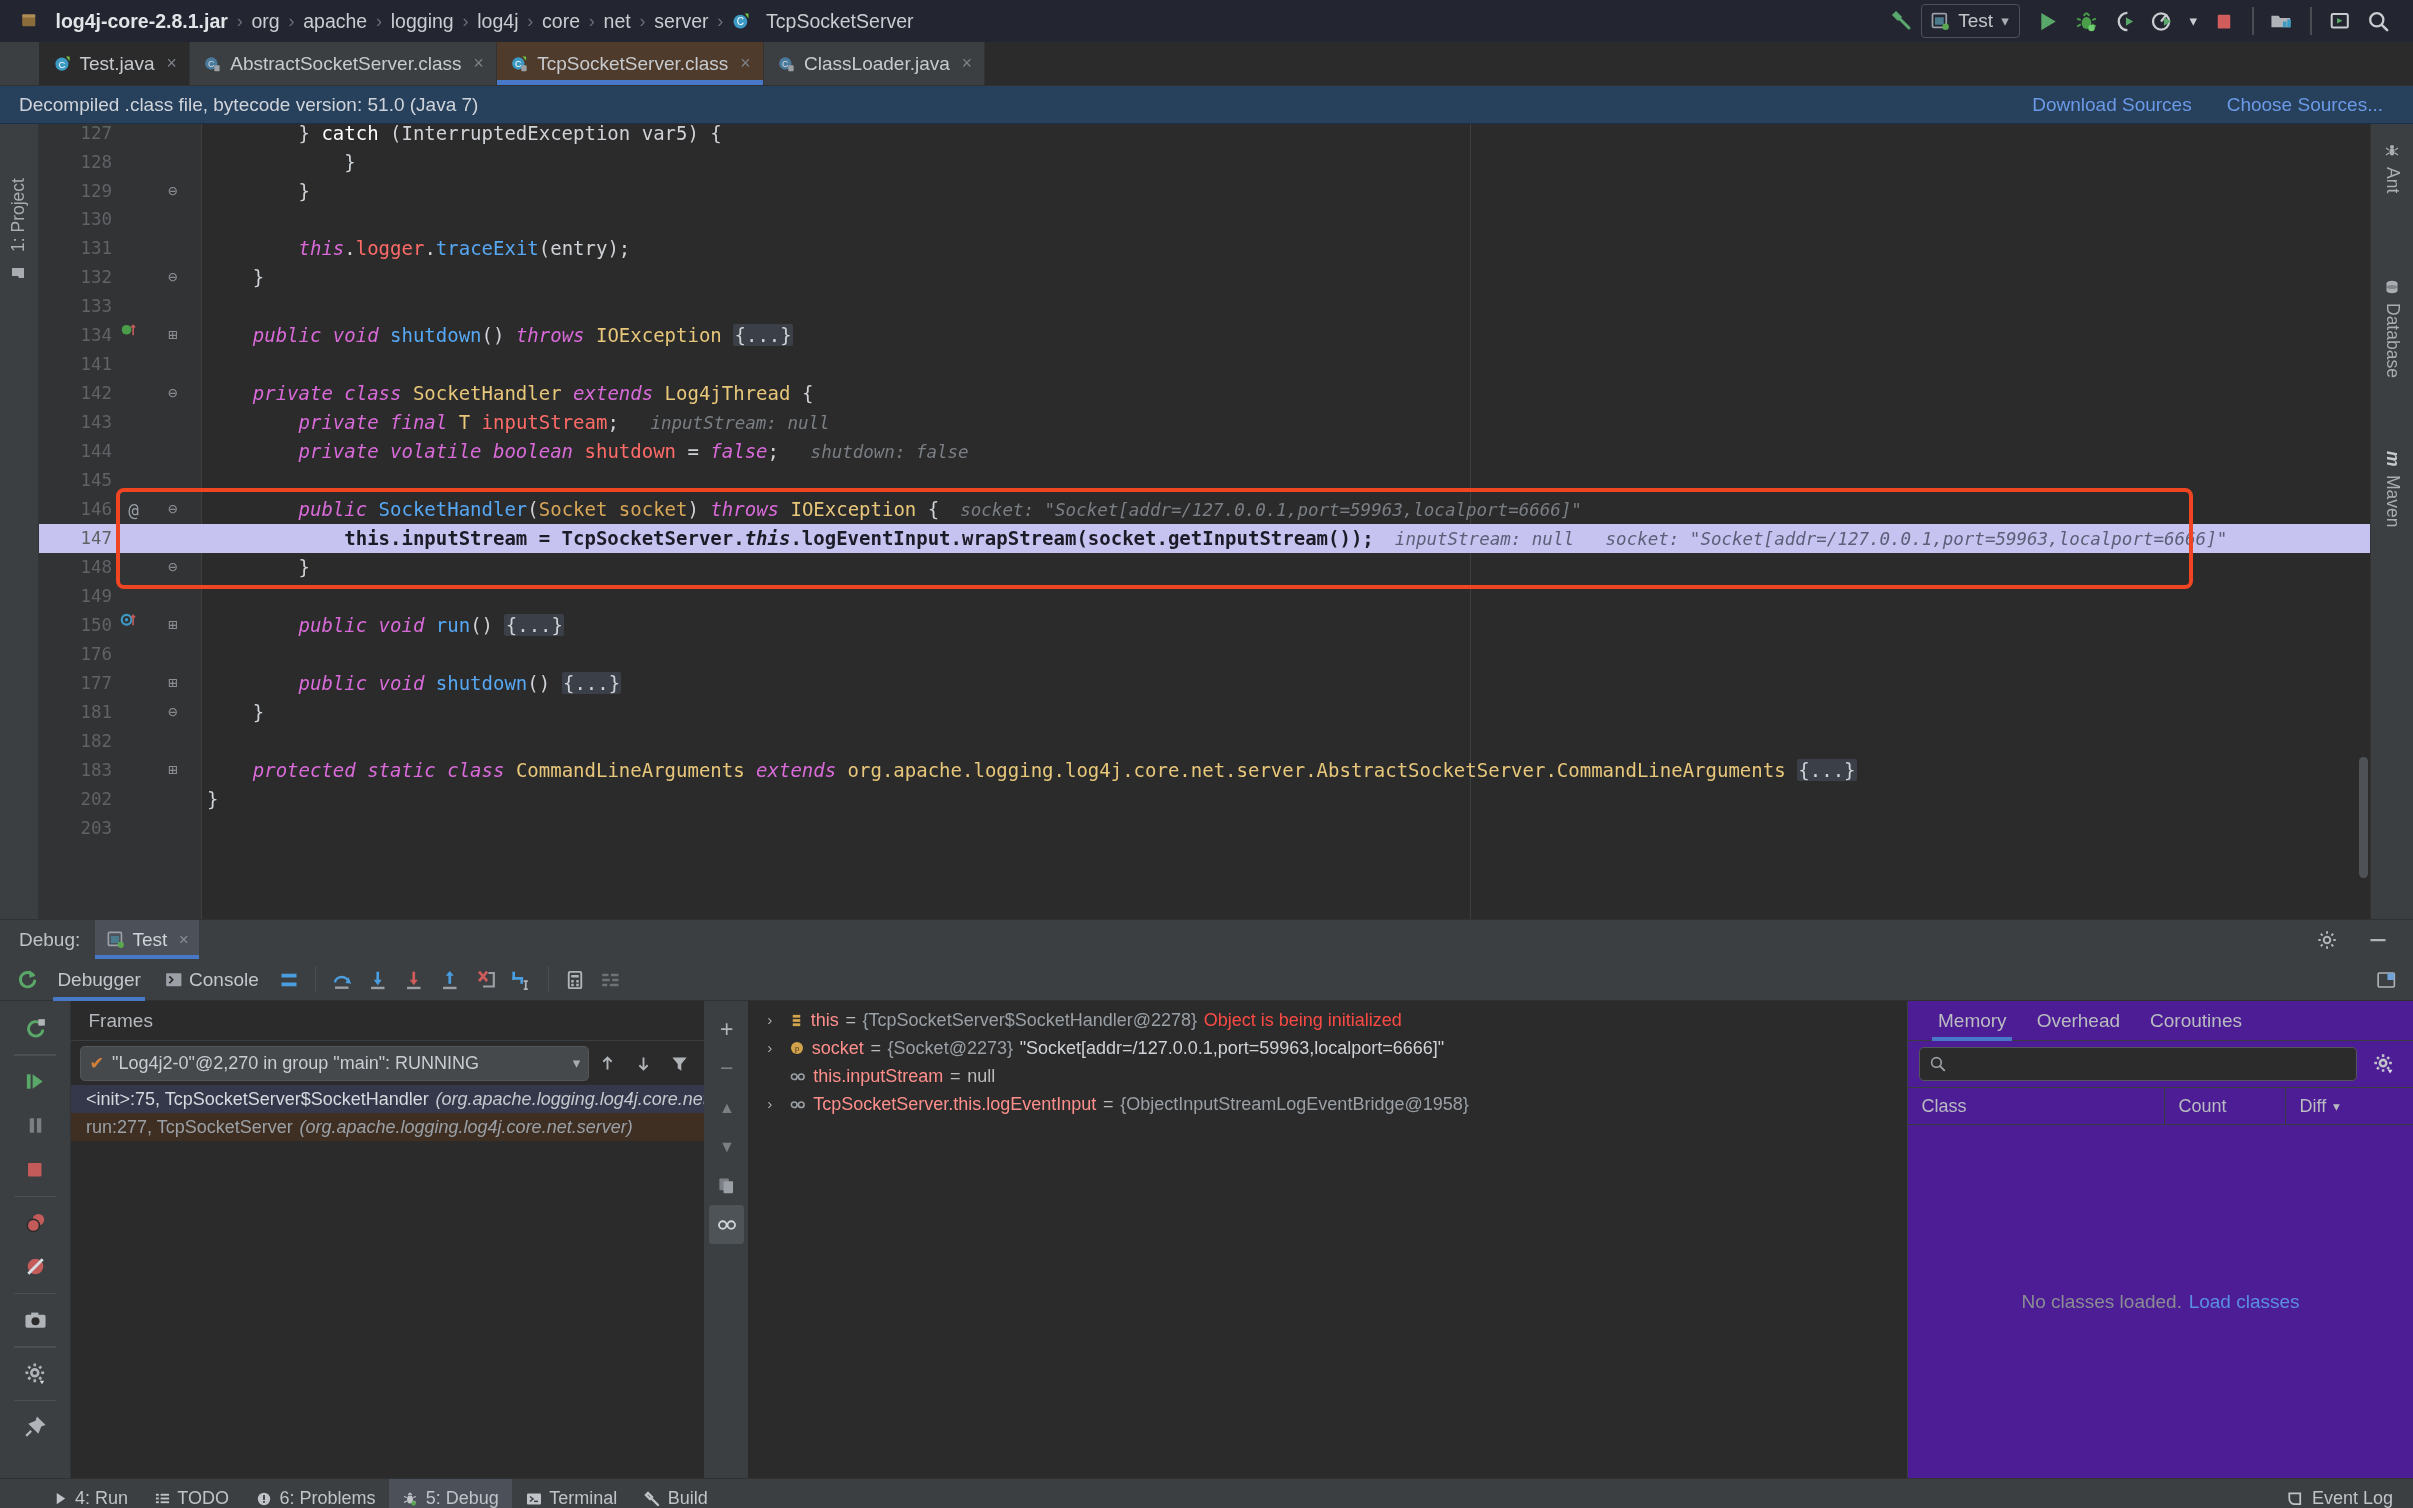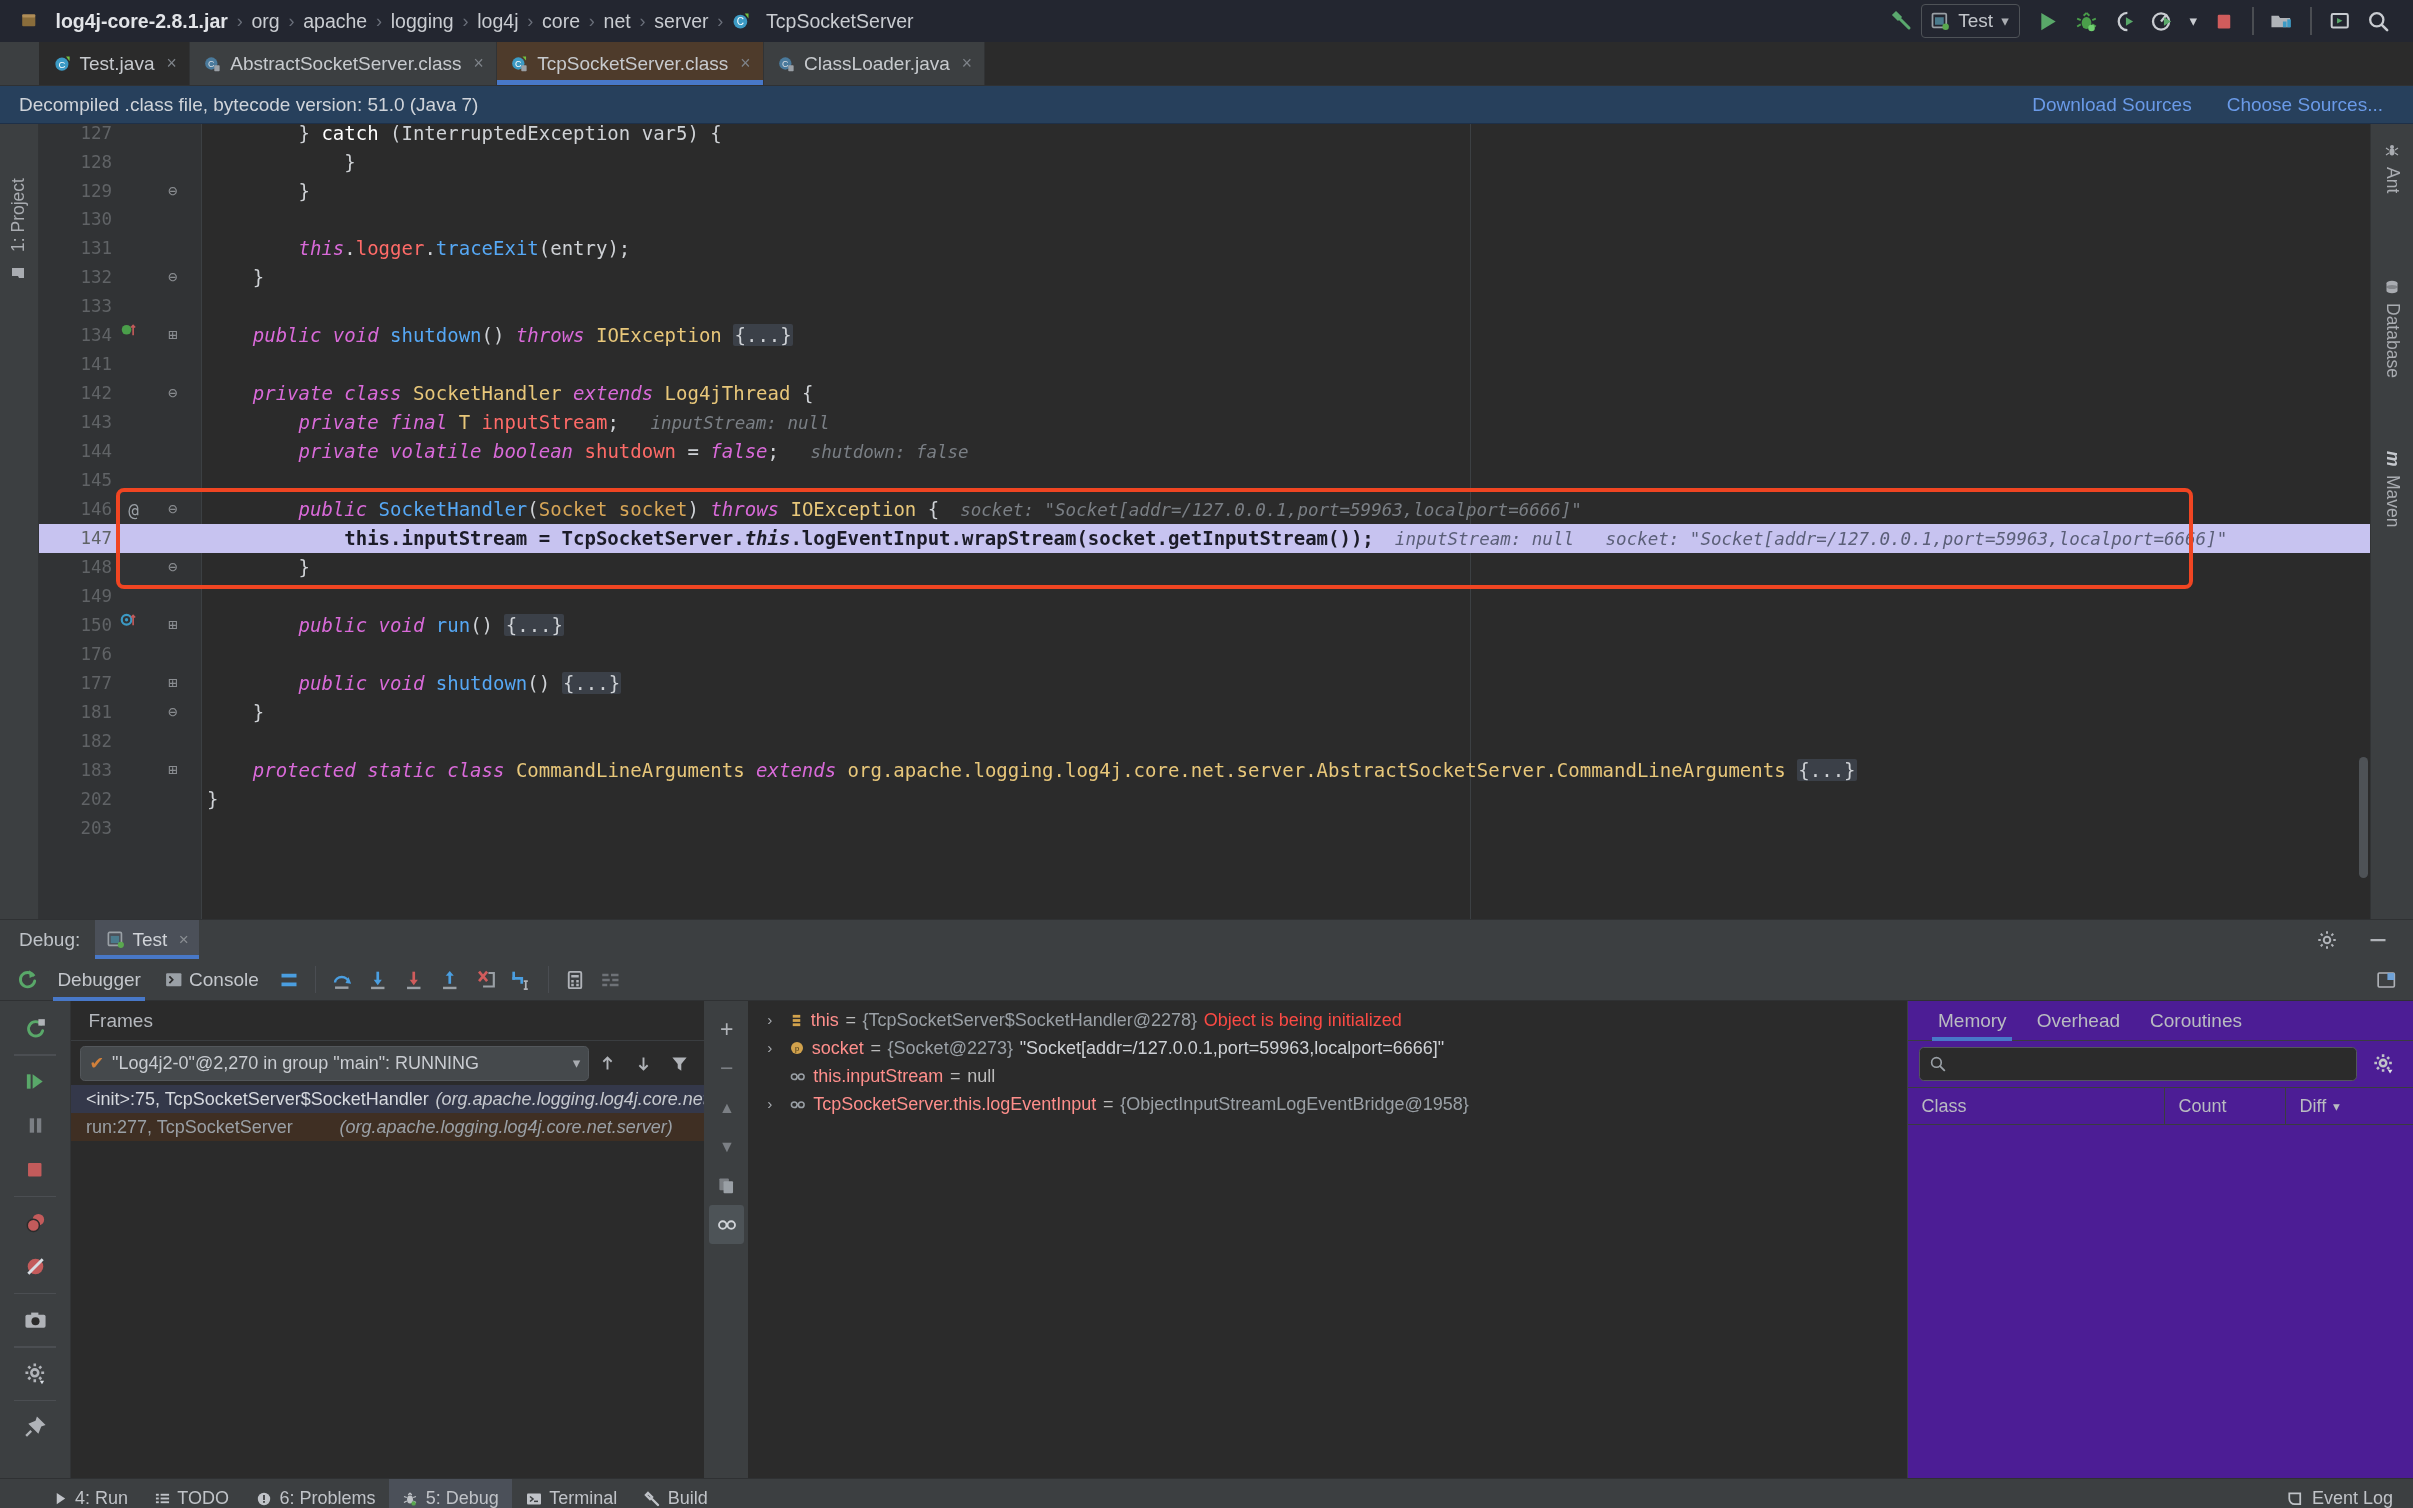--- a/index.html
+++ b/index.html
@@ -99,21 +99,21 @@
   .panel-sep { width:1.3px; background:#3c3f41; flex:0 0 auto; }
 
   .frames-panel { width:633px; flex:0 0 auto; }
   .thread-row { height:44px; display:flex; align-items:center; padding:0 6.7px 0 9.4px; background:#2b2b2b; }
   .thread-combo { flex:1 1 auto; display:flex; align-items:center; gap:8px; background:#45494c; border:0.7px solid #53575b;
                   border-radius:4.7px; height:35px; padding:0 8px; min-width:0; }
   .thread-combo .ttext { font-size:18px; color:#c9ccd1; white-space:nowrap; overflow:hidden; text-overflow:ellipsis; }
   .thread-combo .caret { margin-left:auto; color:#a9acb1; font-size:15px; }
   .frame-row { height:28px; display:flex; align-items:center; padding-left:15px; font-size:18px; white-space:nowrap; overflow:hidden; }
   .frame-row.sel { background:#34384a; color:#d6d9de; }
-  .frame-row.lib { background:#3f2f23; color:#9aa0a6;gap:40px; }
+  .frame-row.lib { background:#3f2f23; color:#9aa0a6; }
   .frame-row .pkg { font-style:italic; color:#9aa0a6; margin-left:6.7px; }
   .frame-row.sel .pkg { color:#c5c8cd; }
 
   .vars-tools { width:43px; background:#3c3f41; display:flex; flex-direction:column; align-items:center; padding-top:9.4px; gap:0; flex:0 0 auto; }
   .vt-ic { width:35px; height:39px; display:flex; align-items:center; justify-content:center; }
   .vt-ic.act { background:#4d5357; border-radius:3.4px; }
 
   .vars-panel { flex:1 1 auto; min-width:0; }
   .var-row { height:28px; display:flex; align-items:center; gap:6.7px; padding-left:19px; font-size:18px; white-space:nowrap; }
   .var-arrow { width:15px; color:#a9acb1; font-size:15.5px; }
@@ -786,20 +786,24 @@
           </span>
         </div>
         <div class="mem-cols">
           <span class="mcol c1">Class</span>
           <span class="mcol c2">Count</span>
           <span class="mcol c3">
             <span>Diff</span>
             <span style="font-size:13.5px;color:#b9bcc1">▾</span>
           </span>
         </div>
+        <div class="mem-empty">
+          <span>No classes loaded.</span>
+          <a href="#">Load classes</a>
+        </div>
       </div>
     </div>
   </div>
 
   <div class="toolwin-bar">
     <div style="width:39px"></div>
     <div class="tw-item">
       <span>
           <svg width="15" height="15" viewBox="0 0 16 16">
             <path d="M4 2 L13 8 L4 14 Z" fill="#c0c3c8"></path>

